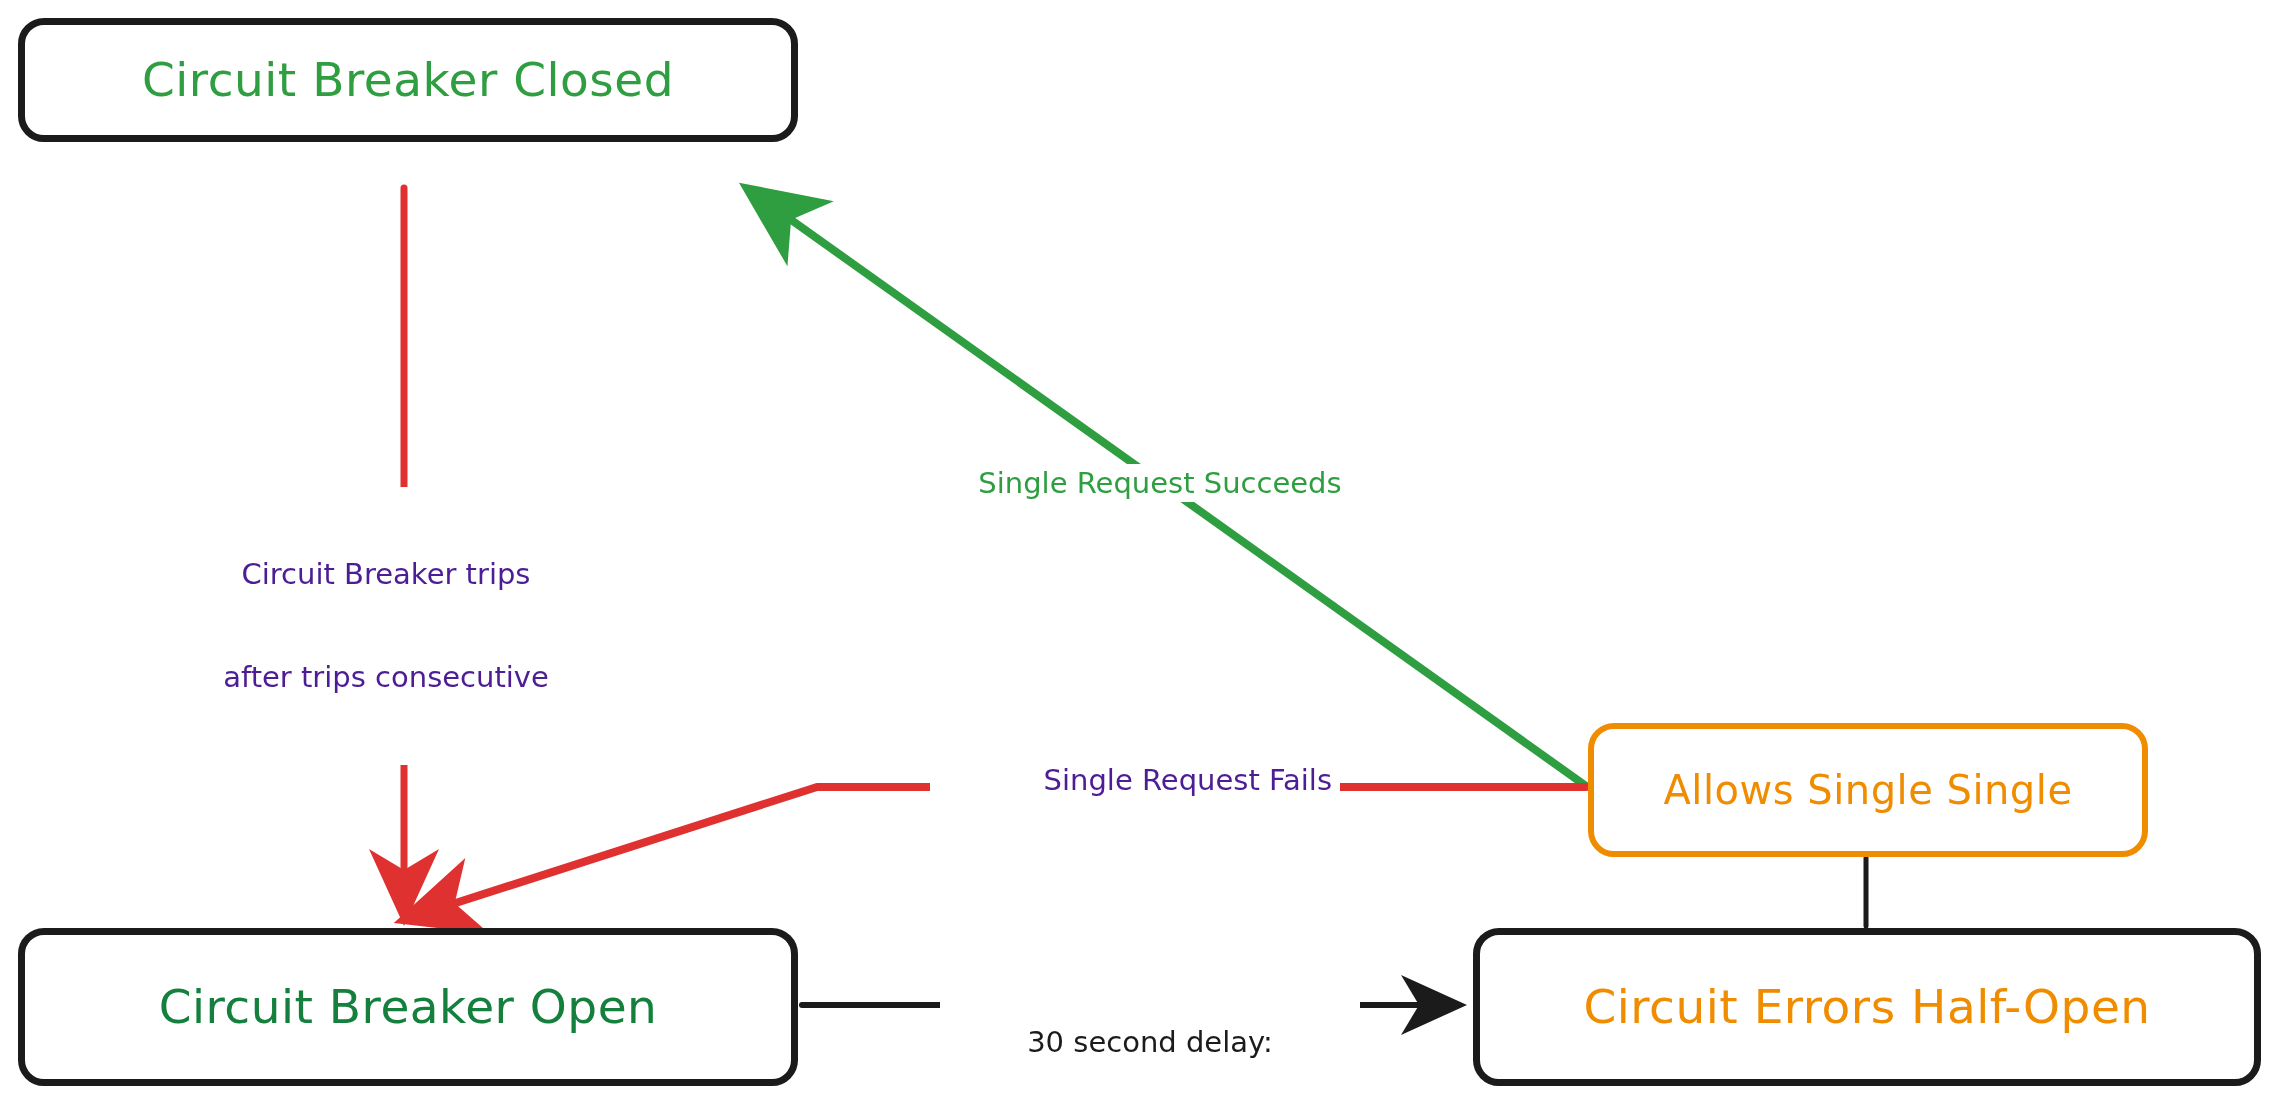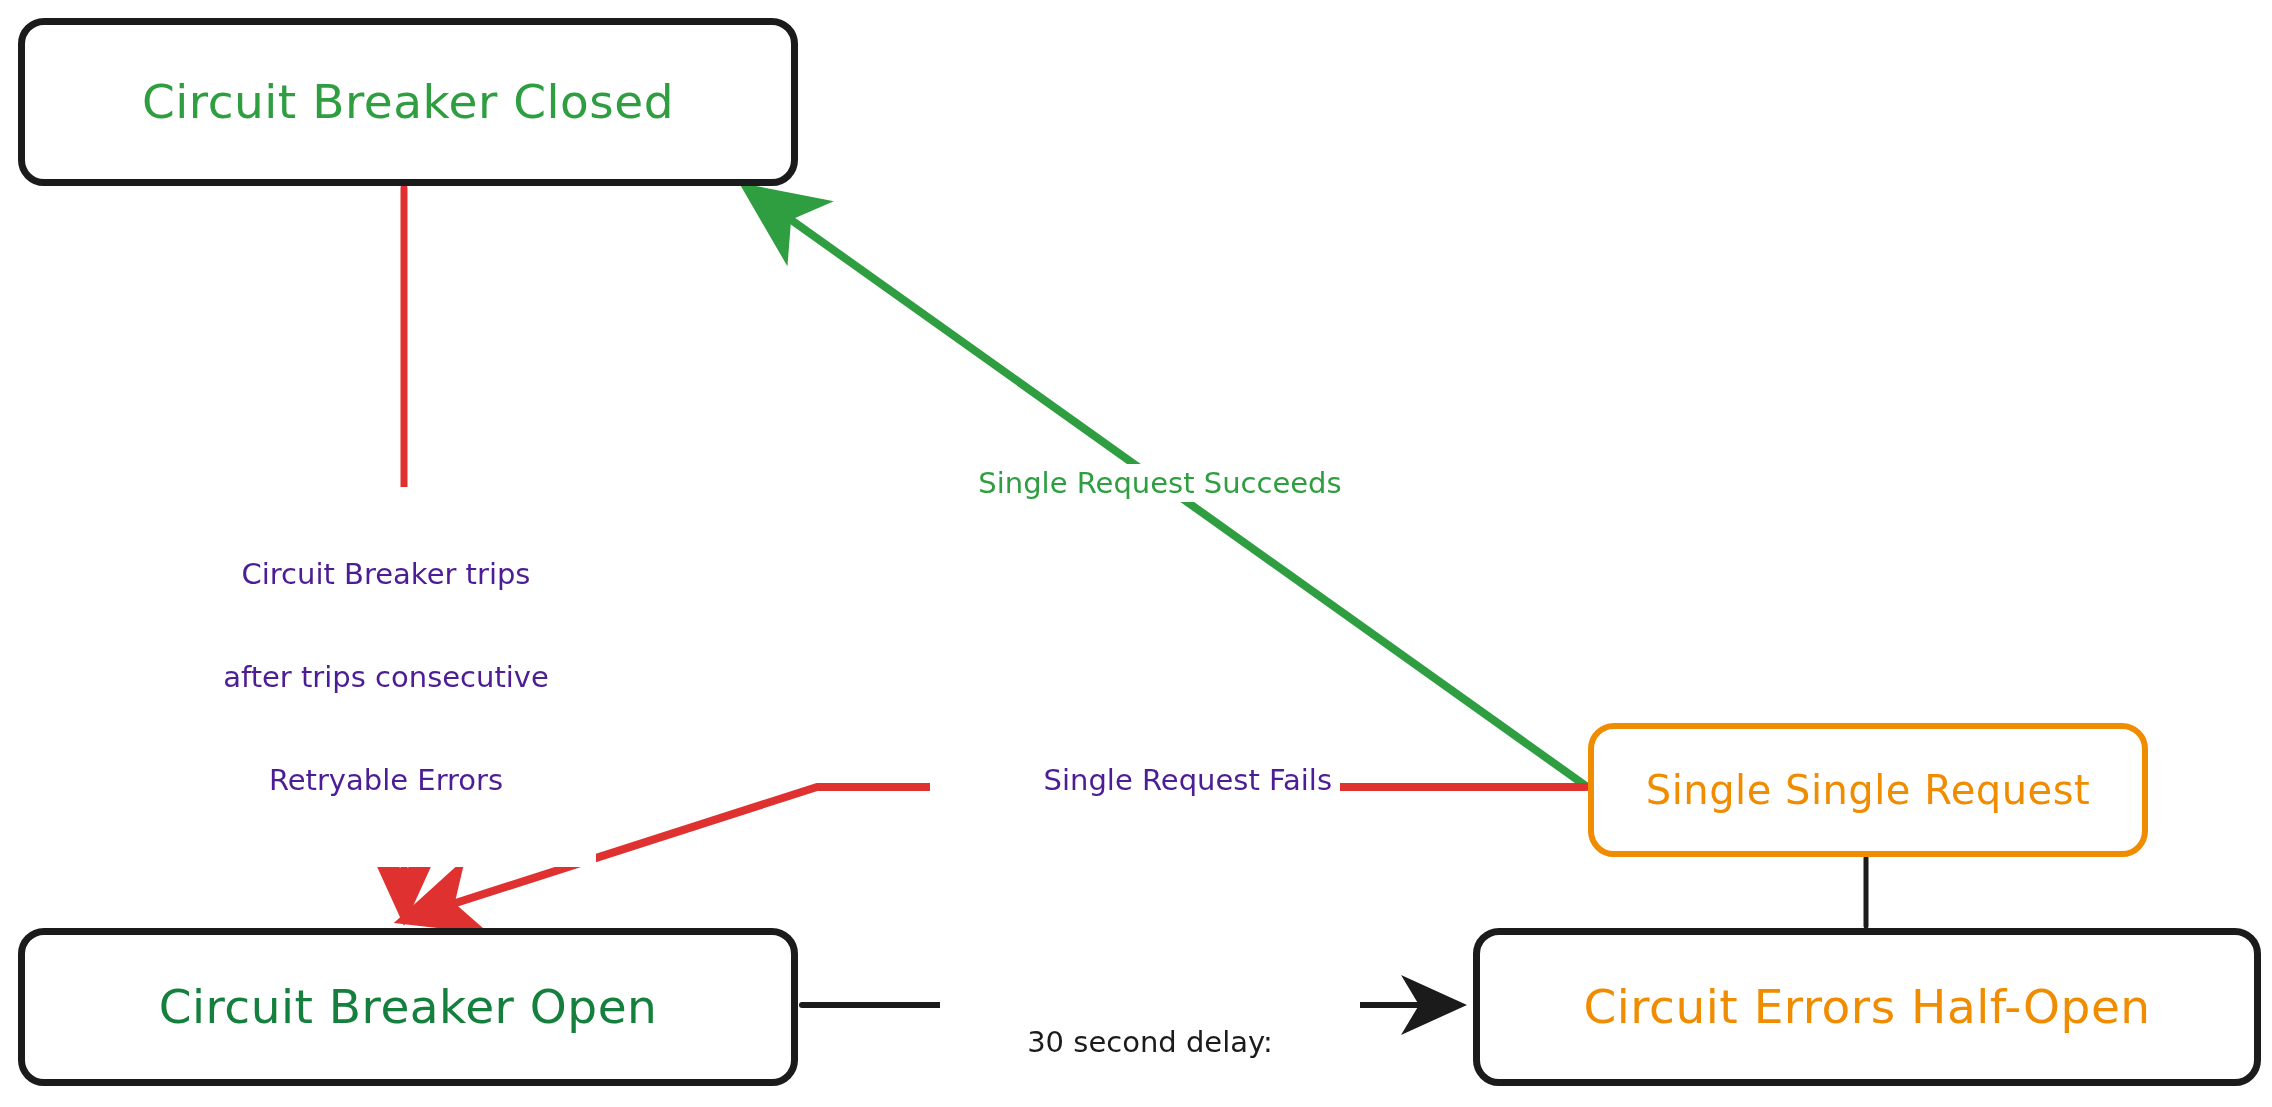--- a/index.html
+++ b/index.html
@@ -62,21 +62,21 @@
     text-align: center;
     white-space: pre;
     background: #ffffff;
     padding: 2px 8px;
     box-sizing: border-box;
   }
   .el-red   { color: #4c1d95; }
   .el-green { color: #2f9e41; }
   .el-black { color: #1b1b1b; }
 
-  #node-closed    { left: 18px;   top: 18px;   width: 780px;  height: 168px; }
+  #node-closed    { left: 18px;   top: 18px;   width: 780px;  height: 124px; }
   #node-open      { left: 18px;   top: 928px;  width: 780px;  height: 158px; }
   #node-allows    { left: 1588px; top: 723px;  width: 560px;  height: 134px; }
   #node-half-open { left: 1473px; top: 928px;  width: 788px;  height: 158px; }
 </style>
 </head>
 <body>
 
 <div id="canvas">
 
   <svg id="edges" viewBox="0 0 2272 1107" xmlns="http://www.w3.org/2000/svg">
@@ -105,31 +105,30 @@
 
   <div class="node node-black" id="node-closed">
     <span class="node-label lbl-xl c-green">Circuit Breaker Closed</span>
   </div>
 
   <div class="node node-black" id="node-open">
     <span class="node-label lbl-xl c-red">Circuit Breaker Open</span>
   </div>
 
   <div class="node node-orange" id="node-allows">
-    <span class="node-label lbl-lg c-orange">Single Single Request</span>
+    <span class="node-label lbl-lg c-orange">Allows Single Single</span>
   </div>
 
   <div class="node node-black" id="node-half-open">
     <span class="node-label lbl-xl c-orange">Circuit Errors Half-Open</span>
   </div>
 
   <div class="edge-label el-red" style="left: 176px; top: 487px; width: 420px;">
     <div>Circuit Breaker trips</div>
     <div>after trips consecutive</div>
-    <div>Retryable Errors</div>
   </div>
 
   <div class="edge-label el-green" style="left: 910px; top: 464px; width: 500px;">Single Request Succeeds</div>
 
   <div class="edge-label el-red" style="left: 930px; top: 761px; width: 410px; text-align: right;">Single Request Fails</div>
 
   <div class="edge-label el-black" style="left: 940px; top: 955px; width: 420px;">
     <div>30 second delay:</div>
     
   </div>

